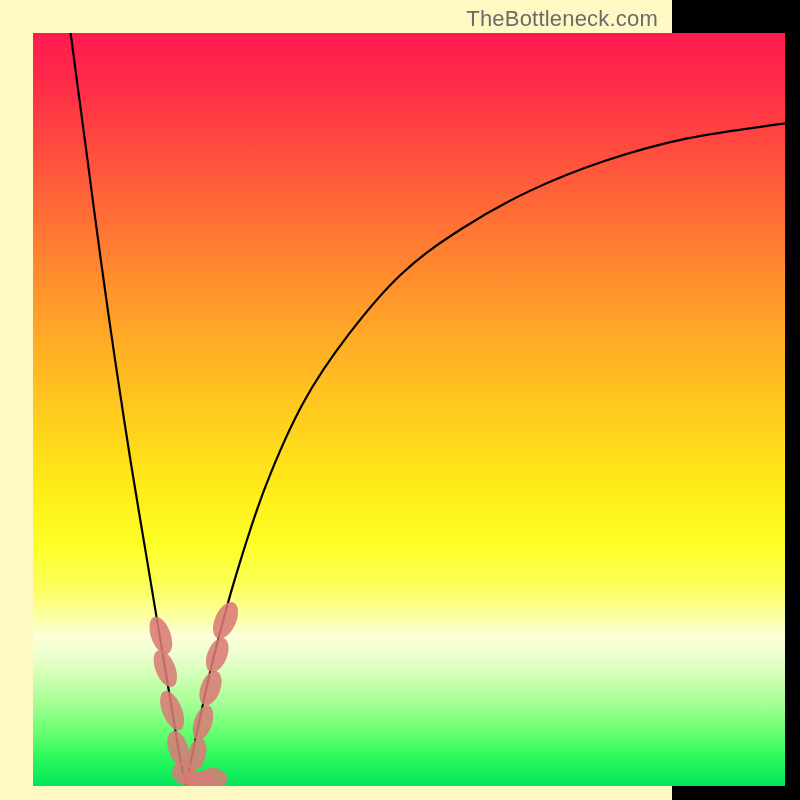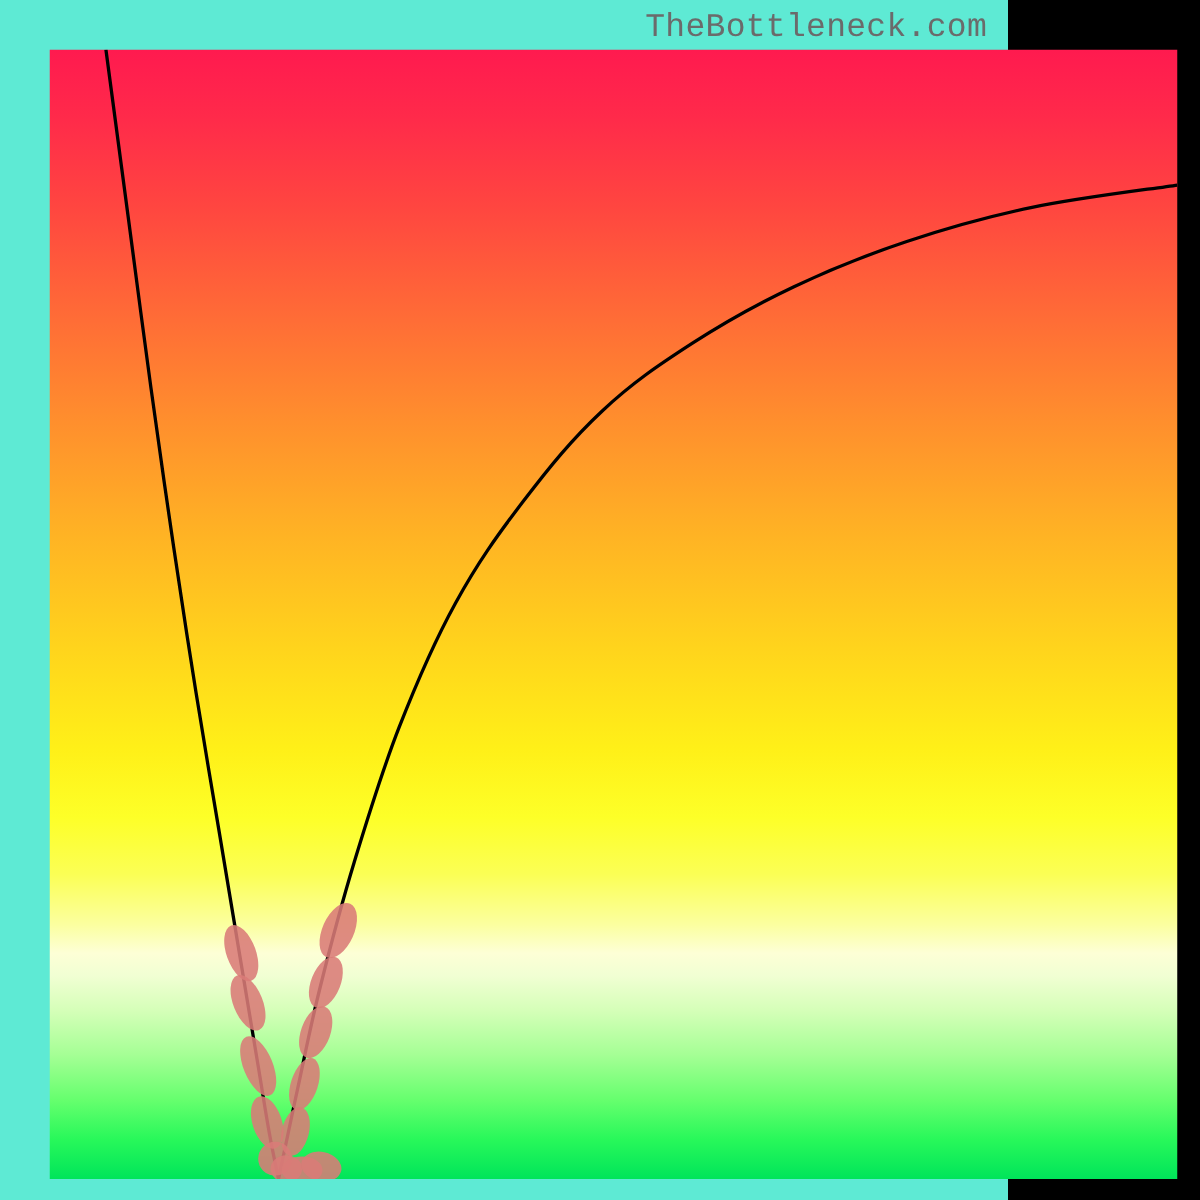--- a/index.html
+++ b/index.html
@@ -9,22 +9,21 @@
     height: 800px;
     overflow: hidden;
     background: #000;
     font-family: Arial, Helvetica, sans-serif;
   }
   .frame {
     position: absolute;
     top: 0; left: 0;
     width: 672px;
     height: 800px;
-    background: #5eead4;
-    font-family: Liberation Mono, monospace;
+    background: #fef9c3;
   }
   .plot-area {
     position: absolute;
     top: 33px;
     left: 33px;
     width: 752px;
     height: 753px;
     overflow: hidden;
   }
   .gradient {

